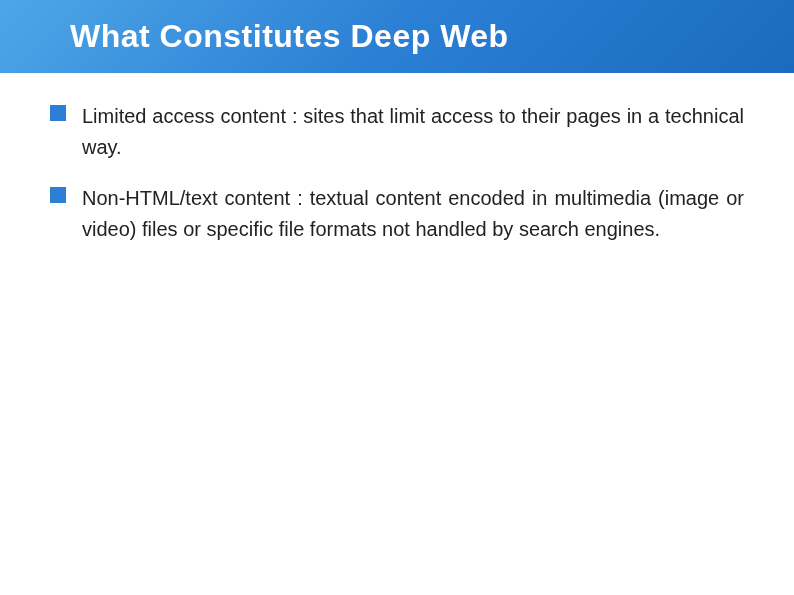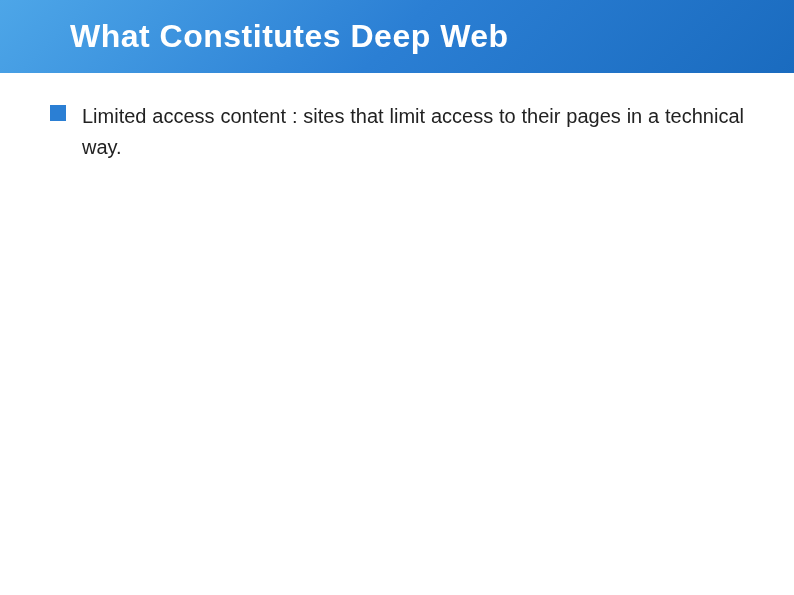--- a/index.html
+++ b/index.html
@@ -77,15 +77,19 @@
   </div>
 
   <div class="content">
 
     <div class="bullet-item">
       <div class="bullet-square"></div>
       <p class="bullet-text">Limited access content : sites that limit access to their pages in a technical way.</p>
     </div>
 
 
+    <div class="bullet-item">
+      <div class="bullet-square"></div>
+      <p class="bullet-text">Non-HTML/text content : textual content encoded in multimedia (image or video) files or specific file formats not handled by search engines.</p>
+    </div>
 
   </div>
 </div>
 
 </body></html>

